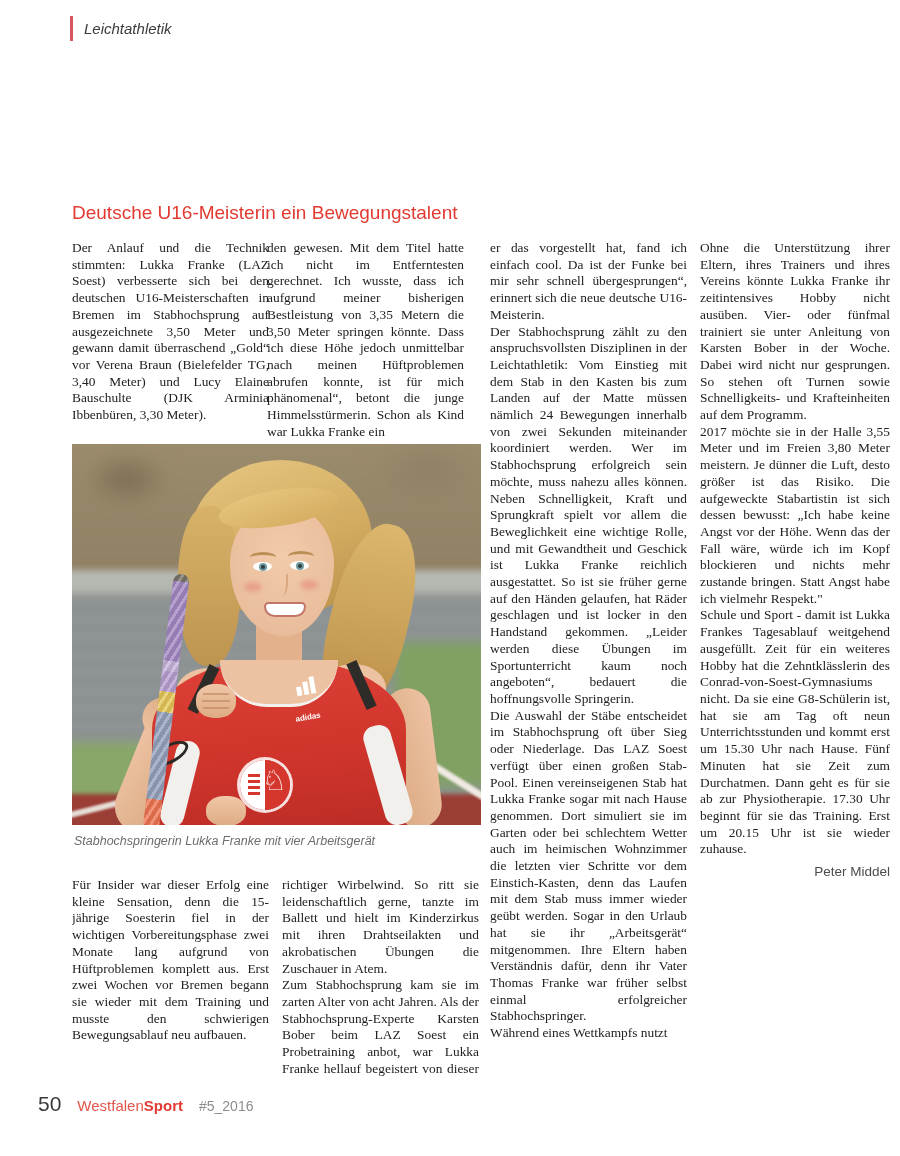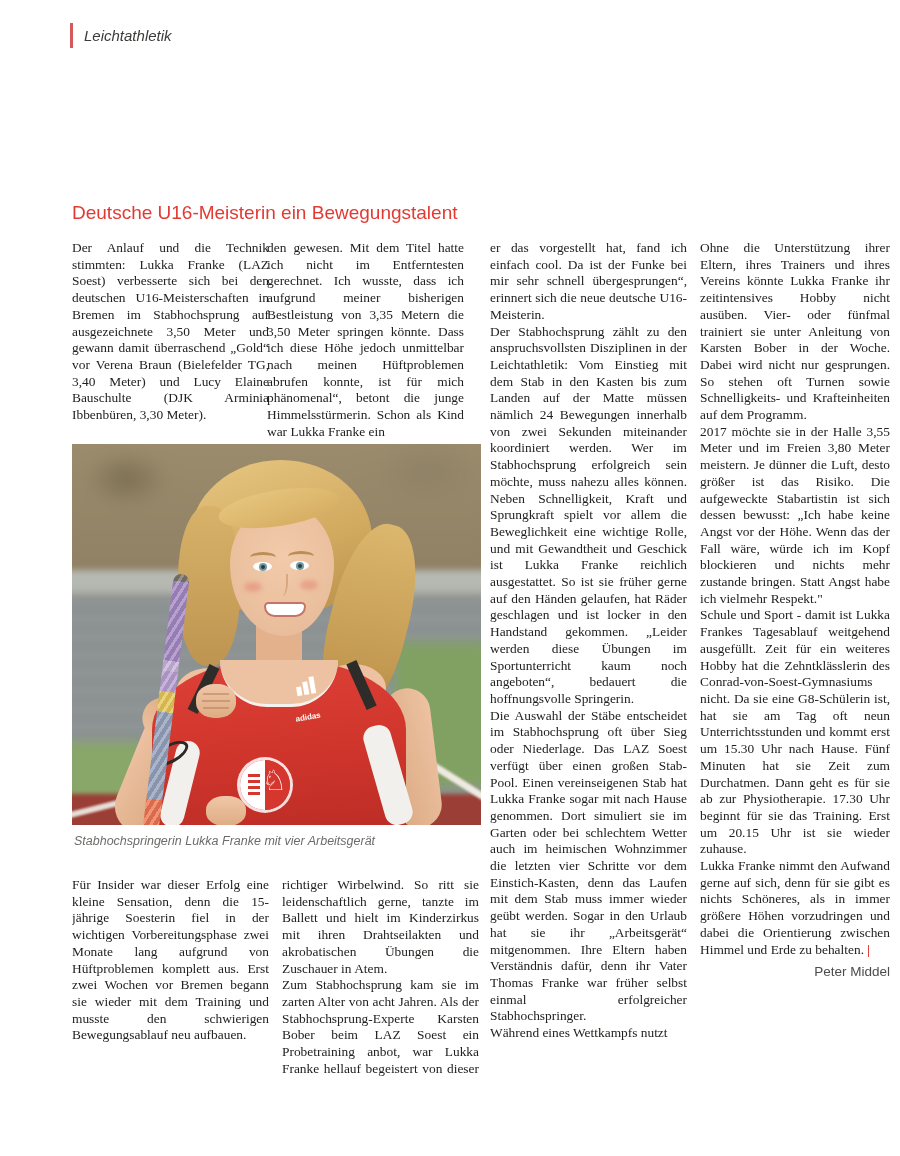--- a/index.html
+++ b/index.html
@@ -1,20 +1,20 @@
 <!DOCTYPE html>
 <html lang="de"><head>
 <meta charset="utf-8">
 <style>
   html,body{margin:0;padding:0;background:#ffffff;}
   .page{position:relative;width:900px;height:1156px;background:#ffffff;overflow:hidden;
         font-family:"Liberation Serif", serif;color:#21201e;}
 
   
-  .kicker{position:absolute;left:70px;top:23px;border-left:3px solid #d4585c;
+  .kicker{position:absolute;left:70px;top:16px;border-left:3px solid #d4585c;
           padding:4px 0 4px 11px;font-family:"Liberation Sans",sans-serif;
           font-style:italic;font-size:15px;color:#3b3b39;}
 
   
   .headline{position:absolute;left:72px;top:108px;width:780px;
             font-family:"Liberation Sans",sans-serif;font-weight:bold;
             font-size:28px;line-height:45px;color:#1d1d1b;letter-spacing:.3px;}
   .subtitle{position:absolute;left:72px;top:202px;font-family:"Liberation Sans",sans-serif;
             font-size:19px;color:#e23a32;}
 
@@ -249,18 +249,22 @@
     <p>er das vorgestellt hat, fand ich einfach cool. Da ist der Funke bei mir sehr schnell übergesprungen“, erinnert sich die neue deutsche U16-Meisterin.</p>
     <p>Der Stabhochsprung zählt zu den anspruchsvollsten Disziplinen in der Leichtathletik: Vom Einstieg mit dem Stab in den Kasten bis zum Landen auf der Matte müssen nämlich 24 Bewegungen innerhalb von zwei Sekunden miteinander koordiniert werden. Wer im Stabhochsprung erfolgreich sein möchte, muss nahezu alles können. Neben Schnelligkeit, Kraft und Sprungkraft spielt vor allem die Beweglichkeit eine wichtige Rolle, und mit Gewandtheit und Geschick ist Lukka Franke reichlich ausgestattet. So ist sie früher gerne auf den Händen gelaufen, hat Räder geschlagen und ist locker in den Handstand gekommen. „Leider werden diese Übungen im Sportunterricht kaum noch angeboten“, bedauert die hoffnungsvolle Springerin.</p>
     <p>Die Auswahl der Stäbe entscheidet im Stabhochsprung oft über Sieg oder Niederlage. Das LAZ Soest verfügt über einen großen Stab-Pool. Einen vereinseigenen Stab hat Lukka Franke sogar mit nach Hause genommen. Dort simuliert sie im Garten oder bei schlechtem Wetter auch im heimischen Wohnzimmer die letzten vier Schritte vor dem Einstich-Kasten, denn das Laufen mit dem Stab muss immer wieder geübt werden. Sogar in den Urlaub hat sie ihr „Arbeitsgerät“ mitgenommen. Ihre Eltern haben Verständnis dafür, denn ihr Vater Thomas Franke war früher selbst einmal erfolgreicher Stabhochspringer.</p>
     <p>Während eines Wettkampfs nutzt</p>
   </div>
 
   <div class="col c4">
     <p>Ohne die Unterstützung ihrer Eltern, ihres Trainers und ihres Vereins könnte Lukka Franke ihr zeitintensives Hobby nicht ausüben. Vier- oder fünfmal trainiert sie unter Anleitung von Karsten Bober in der Woche. Dabei wird nicht nur gesprungen. So stehen oft Turnen sowie Schnelligkeits- und Krafteinheiten auf dem Programm.</p>
     <p>2017 möchte sie in der Halle 3,55 Meter und im Freien 3,80 Meter meistern. Je dünner die Luft, desto größer ist das Risiko. Die aufgeweckte Stabartistin ist sich dessen bewusst: „Ich habe keine Angst vor der Höhe. Wenn das der Fall wäre, würde ich im Kopf blockieren und nichts mehr zustande bringen. Statt Angst habe ich vielmehr Respekt."</p>
     <p>Schule und Sport - damit ist Lukka Frankes Tagesablauf weitgehend ausgefüllt. Zeit für ein weiteres Hobby hat die Zehntklässlerin des Conrad-von-Soest-Gymnasiums nicht. Da sie eine G8-Schülerin ist, hat sie am Tag oft neun Unterrichtsstunden und kommt erst um 15.30 Uhr nach Hause. Fünf Minuten hat sie Zeit zum Durchatmen. Dann geht es für sie ab zur Physiotherapie. 17.30 Uhr beginnt für sie das Training. Erst um 20.15 Uhr ist sie wieder zuhause.</p>
-    <p><span>Lukka Franke nimmt den Aufwand gerne auf sich, denn für sie gibt es nichts Schöneres, als in immer größere Höhen vorzudringen und dabei die Orientierung zwischen Himmel und Erde zu behalten.</span><span class="endmark">|</span></p>
     <div class="byline">Peter Middel</div>
   </div>
 
+  <div class="footer">
+    <span class="pagenum">50</span>
+    <span class="mag"><span class="reg">Westfalen</span><span class="bold">Sport</span></span>
+    <span class="issue">#5_2016</span>
+  </div>
 
 </div>
 
 </body></html>

